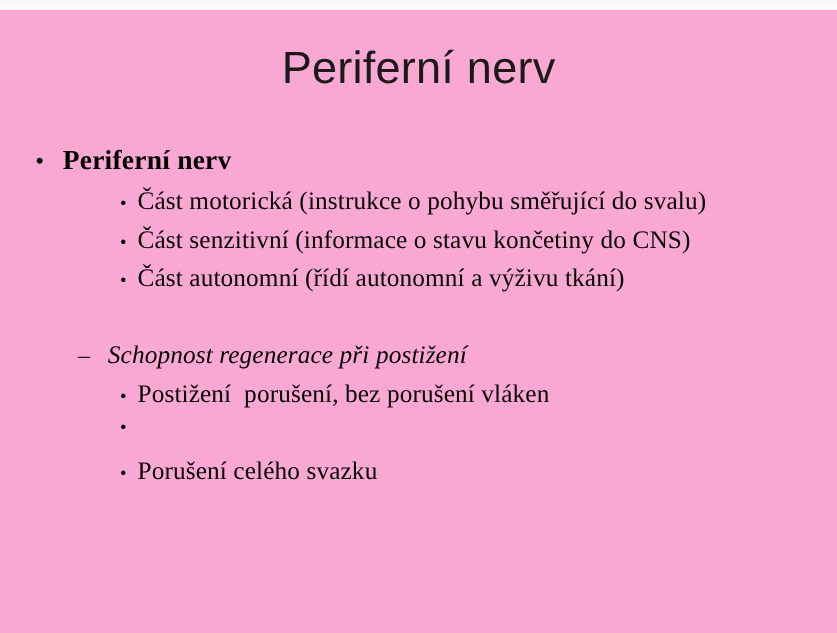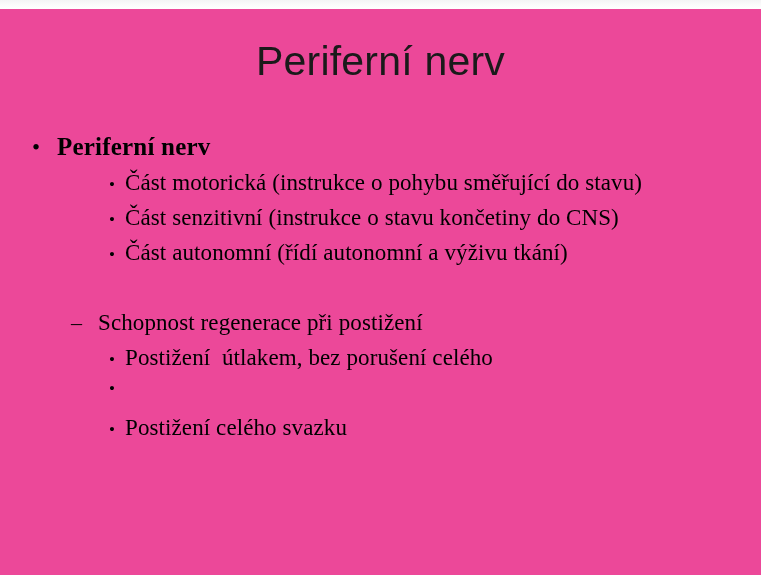--- a/index.html
+++ b/index.html
@@ -13,21 +13,21 @@
     font-family: "Liberation Serif", "DejaVu Serif", serif;
     color: #000000;
     overflow: hidden;
     position: relative;
   }
 
   #slide {
     position: relative;
     width: 761px;
     height: 575px;
-    background: #ec4899;
+    background: #f9a8d4;
   }
 
   
   #top-edge {
     position: absolute;
     left: 0;
     top: 0;
     width: 761px;
     height: 9px;
     background: linear-gradient(to bottom, #f4f4f5 0%, #fafafa 45%, #ffffff 100%);
@@ -109,20 +109,21 @@
   }
   .lvl2dash .marker {
     width: 27px;
     margin-left: 71px;
     font-size: 22px;
     line-height: 1;
   }
   .lvl2dash .btext {
     font-size: 23px;
     letter-spacing: 0.1px;
+    font-style: italic;
   }
 
   .spacer-line {
     height: 35px;
   }
 </style>
 </head>
 <body>
 
 <div id="slide">
@@ -133,48 +134,48 @@
 
   <div id="body-content">
 
     <div class="bullet-line lvl1">
       <span class="marker">•</span>
       <span class="btext">Periferní nerv</span>
     </div>
 
     <div class="bullet-line lvl2">
       <span class="marker">•</span>
-      <span class="btext">Část motorická (instrukce o pohybu směřující do stavu)</span>
+      <span class="btext">Část motorická (instrukce o pohybu směřující do svalu)</span>
     </div>
 
     <div class="bullet-line lvl2">
       <span class="marker">•</span>
-      <span class="btext">Část senzitivní (instrukce o stavu končetiny do CNS)</span>
+      <span class="btext">Část senzitivní (informace o stavu končetiny do CNS)</span>
     </div>
 
     <div class="bullet-line lvl2">
       <span class="marker">•</span>
       <span class="btext">Část autonomní (řídí autonomní a výživu tkání)</span>
     </div>
 
     <div class="spacer-line"></div>
 
     <div class="bullet-line lvl2dash">
       <span class="marker">–</span>
       <span class="btext">Schopnost regenerace při postižení</span>
     </div>
 
     <div class="bullet-line lvl2">
       <span class="marker">•</span>
-      <span class="btext">Postižení  útlakem, bez porušení celého</span>
+      <span class="btext">Postižení  porušení, bez porušení vláken</span>
     </div>
 
     <div class="bullet-line lvl2">
       <span class="marker">•</span>
     </div>
 
     <div class="bullet-line lvl2">
       <span class="marker">•</span>
-      <span class="btext">Postižení celého svazku</span>
+      <span class="btext">Porušení celého svazku</span>
     </div>
 
   </div>
 </div>
 
 </body></html>

